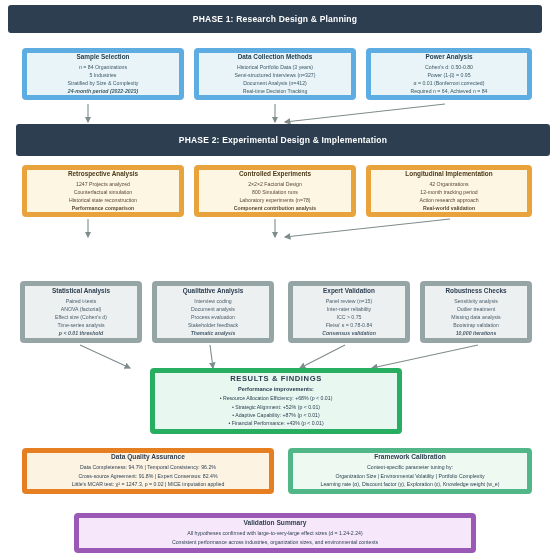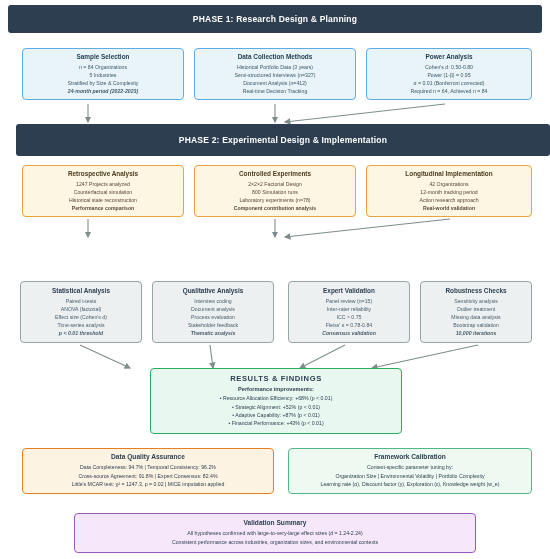--- a/index.html
+++ b/index.html
@@ -48,21 +48,21 @@
     color: #ffffff;
     font-size: 8.5px;
     font-weight: bold;
     letter-spacing: 0.2px;
     line-height: 1.2;
   }
 
   
   .card {
     border-radius: 4px;
-    border: 1px solid #6d28d9;
+    border: 5px solid #6d28d9;
     background: #ffffff;
     display: flex;
     flex-direction: column;
     align-items: center;
     justify-content: center;
     text-align: center;
     padding: 4px 3px;
   }
   .card .card-title {
     font-size: 6.4px;

